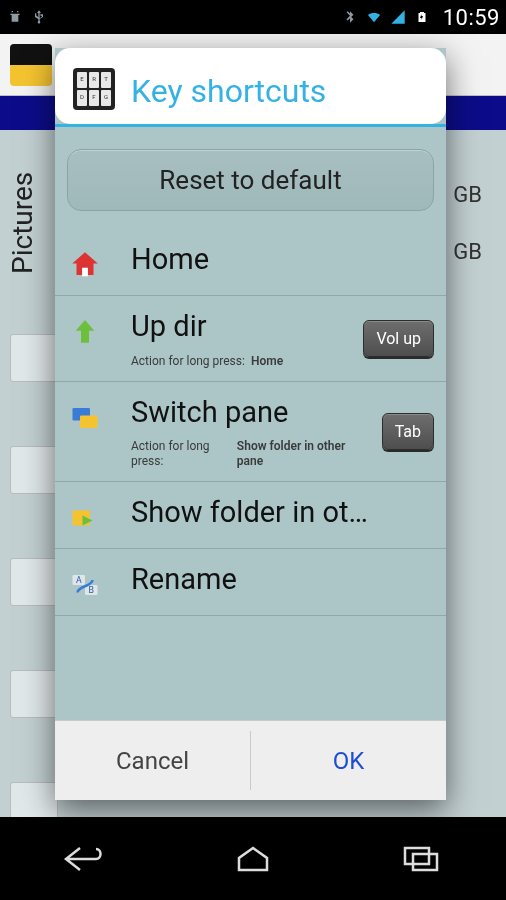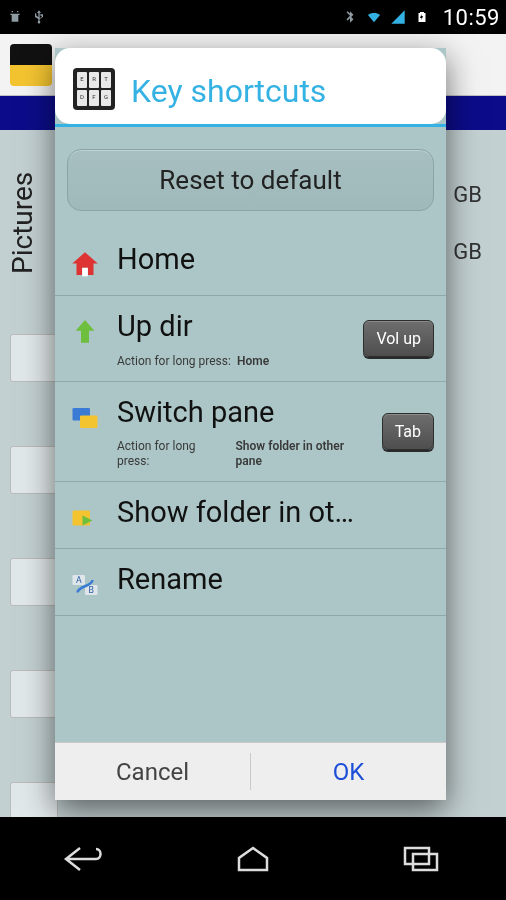--- a/index.html
+++ b/index.html
@@ -108,21 +108,21 @@
   border-radius: 14px;
   font-size: 26px; color: #222;
   display: flex; align-items: center; justify-content: center;
   box-shadow: inset 0 1px 0 rgba(255,255,255,0.3);
 }
 
 .list { flex: 1; overflow: hidden; }
 .item {
   border-bottom: 1px solid #8fa9aa;
   padding: 12px 12px 12px 8px;
-  display: flex; align-items: flex-start; gap: 10px;
+  display: flex; align-items: flex-start; gap: 24px;
   position: relative;
   justify-content: center;
 }
 .item .icon-col {
   width: 44px; display: flex; align-items: flex-start; justify-content: center;
   padding-top: 6px;
 }
 .item .icon-box {
   width: 36px; height: 36px; display: flex; align-items: center; justify-content: center;
   font-size: 26px;
@@ -146,21 +146,21 @@
   color: #fff; font-size: 16px;
   padding: 8px 12px;
   box-shadow: 0 2px 0 #2a2a2a, inset 0 1px 0 rgba(255,255,255,0.2);
   white-space: nowrap;
 }
 
 
 .ico-home svg, .ico-up svg, .ico-switch svg, .ico-show svg, .ico-rename svg, .ico-copy svg { display:block; }
 
 .dialog-footer {
-  height: 58px; background: #eeeeee;
+  height: 80px; background: #eeeeee;
   display: flex; border-top: 1px solid #c9c9c9;
 }
 .dialog-footer .fbtn {
   flex: 1; display: flex; align-items: center; justify-content: center;
   font-size: 24px; color: #444;
 }
 .dialog-footer .fbtn.ok { color: #1d4ed8; }
 .dialog-footer .sep { width: 1px; background: #c9c9c9; margin: 10px 0; }
 
 

